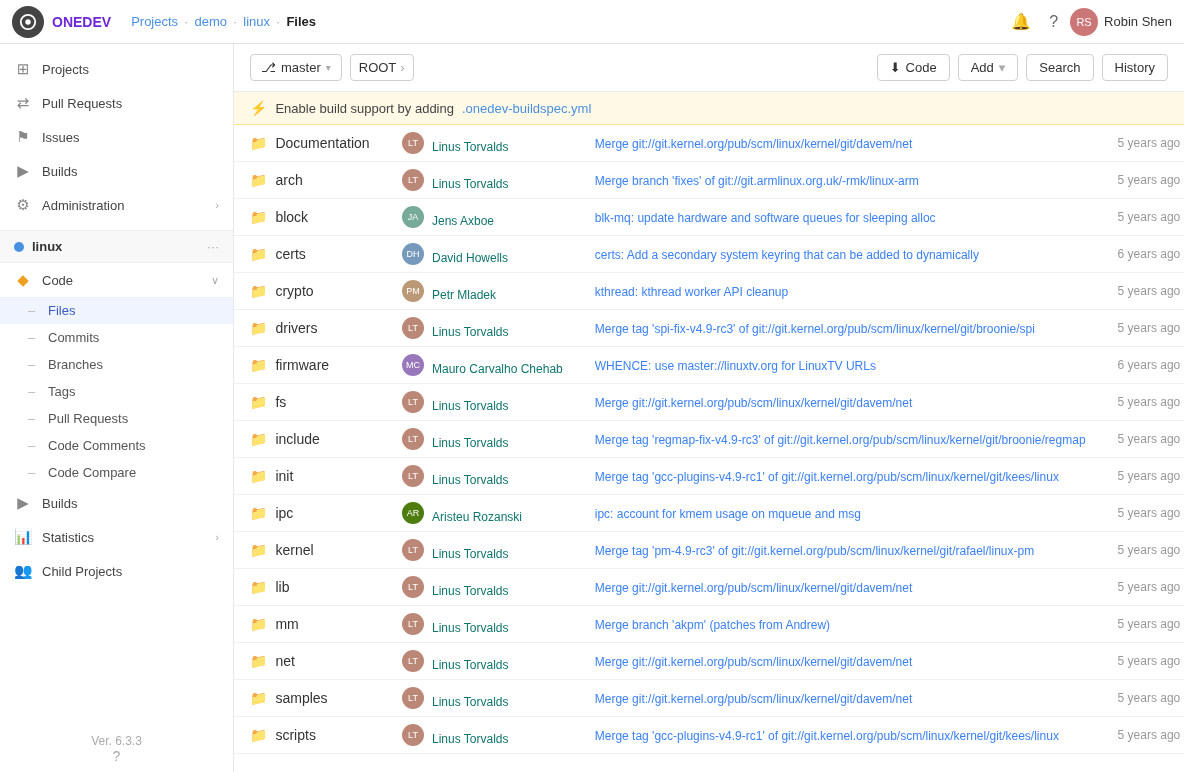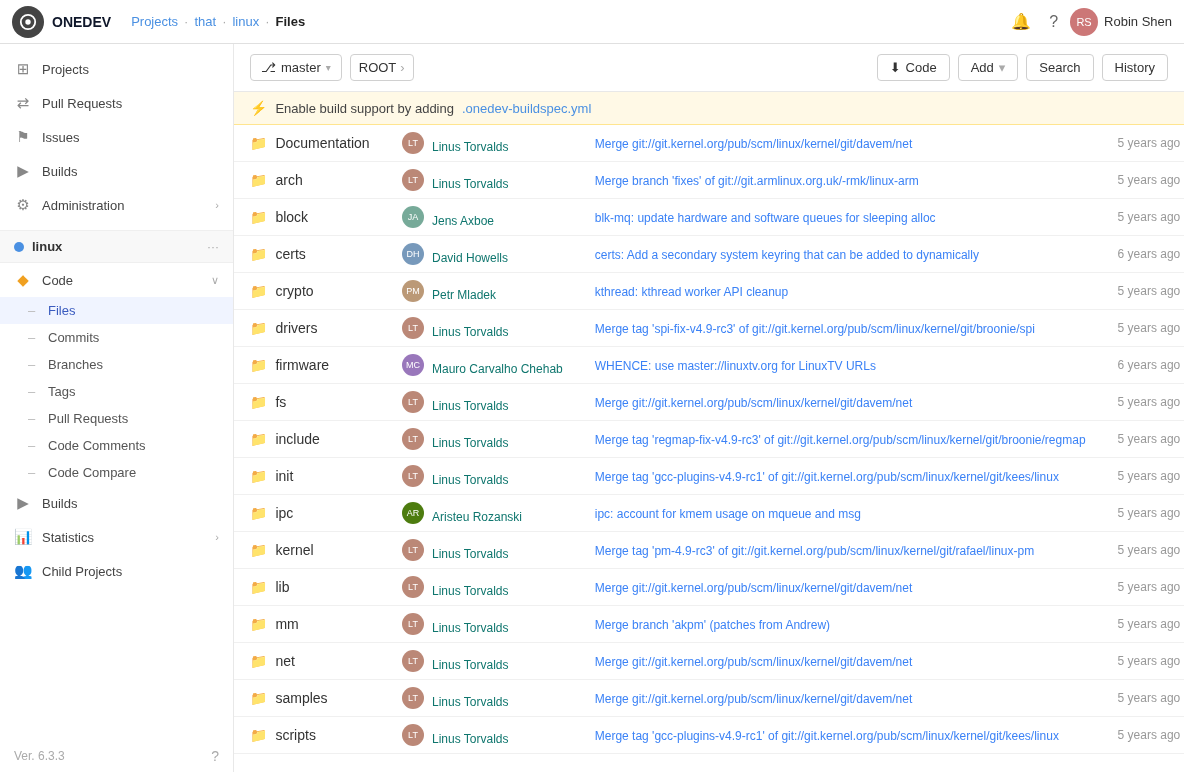--- a/index.html
+++ b/index.html
@@ -1,21 +1,21 @@
 <!DOCTYPE html>
 <html><head>
   <meta charset="utf-8">
   <style>
     * { box-sizing: border-box; margin: 0; padding: 0; }
     body { font-family: -apple-system, BlinkMacSystemFont, 'Segoe UI', sans-serif; font-size: 13px; background: #f5f5f5; display: flex; flex-direction: column; height: 772px; overflow: hidden; }
 
     
     .topbar { display: flex; align-items: center; background: #fff; border-bottom: 1px solid #e0e0e0; height: 44px; padding: 0 12px; gap: 8px; }
     .topbar-logo { width: 32px; height: 32px; background: #444; border-radius: 50%; display: flex; align-items: center; justify-content: center; color: #fff; font-size: 10px; flex-shrink: 0; }
-    .topbar-brand { font-weight: 700; font-size: 14px; color: #0f172a; margin-right: 12px; }
+    .topbar-brand { font-weight: 700; font-size: 14px; color: #6d28d9; margin-right: 12px; }
     .topbar-breadcrumb { display: flex; align-items: center; gap: 6px; flex: 1; }
     .topbar-breadcrumb span { color: #555; font-size: 13px; }
     .topbar-breadcrumb .sep { color: #aaa; }
     .topbar-breadcrumb .active { color: #222; font-weight: 600; }
     .topbar-actions { display: flex; align-items: center; gap: 6px; }
     .topbar-icon-btn { background: none; border: none; cursor: pointer; color: #666; font-size: 16px; padding: 4px 6px; border-radius: 4px; }
     .topbar-user { display: flex; align-items: center; gap: 6px; cursor: pointer; }
     .topbar-avatar { width: 28px; height: 28px; border-radius: 50%; background: #c77; display: flex; align-items: center; justify-content: center; color: #fff; font-size: 11px; }
     .topbar-username { font-size: 13px; color: #333; }
 
@@ -31,21 +31,21 @@
     .sidebar-section-header .nav-icon { font-size: 15px; color: #888; width: 18px; text-align: center; }
     .sidebar-chevron { font-size: 11px; color: #aaa; }
     .sidebar-section-header .left { display: flex; align-items: center; gap: 10px; }
     .sidebar-project { display: flex; align-items: center; justify-content: space-between; padding: 8px 14px; background: #f8f8f8; border-bottom: 1px solid #efefef; }
     .sidebar-project-name { display: flex; align-items: center; gap: 8px; font-weight: 600; color: #333; font-size: 13px; }
     .sidebar-project-dot { width: 10px; height: 10px; border-radius: 50%; background: #4a90e2; flex-shrink: 0; }
     .sidebar-project-actions { display: flex; gap: 4px; color: #aaa; font-size: 12px; }
     .sidebar-sub-item { display: flex; align-items: center; gap: 10px; padding: 6px 14px 6px 28px; cursor: pointer; color: #555; font-size: 13px; }
     .sidebar-sub-item.active { color: #3a5bbf; background: #f0f4ff; }
     .sidebar-sub-item .dash { color: #bbb; font-size: 13px; width: 10px; flex-shrink: 0; }
-    .sidebar-footer { padding: 8px 14px; font-size: 12px; color: #aaa; display: flex; align-items: center; justify-content: space-between; margin-top: auto; }
+    .sidebar-footer { padding: 8px 14px; font-size: 12px; color: #aaa; display: flex; align-items: center; justify-content: space-between; margin-top: auto; flex-direction: column; }
     .sidebar-footer-help { cursor: pointer; color: #aaa; font-size: 14px; }
 
     
     .content { flex: 1; overflow-y: auto; background: #fff; }
 
     
     .toolbar { display: flex; align-items: center; gap: 8px; padding: 10px 16px; border-bottom: 1px solid #e8e8e8; background: #fff; }
     .branch-btn { display: flex; align-items: center; gap: 5px; background: #fff; border: 1px solid #d0d0d0; border-radius: 4px; padding: 5px 10px; cursor: pointer; font-size: 13px; color: #333; }
     .branch-chevron { color: #aaa; font-size: 10px; }
     .root-btn { display: flex; align-items: center; gap: 4px; padding: 5px 8px; border: 1px solid #d0d0d0; border-radius: 4px; cursor: pointer; font-size: 13px; color: #333; background: #fff; }
@@ -77,21 +77,21 @@
   <div class="topbar-logo">
     <svg width="18" height="18" viewBox="0 0 20 20" fill="white">
       <circle cx="10" cy="10" r="8" stroke="white" stroke-width="2" fill="none"></circle>
       <circle cx="10" cy="10" r="3" fill="white"></circle>
     </svg>
   </div>
   <span class="topbar-brand">ONEDEV</span>
   <div class="topbar-breadcrumb">
     <span style="color:#4a90e2;cursor:pointer">Projects</span>
     <span class="sep">·</span>
-    <span style="color:#4a90e2;cursor:pointer">that</span>
+    <span style="color:#4a90e2;cursor:pointer">demo</span>
     <span class="sep">·</span>
     <span style="color:#4a90e2;cursor:pointer">linux</span>
     <span class="sep">·</span>
     <span class="active">Files</span>
   </div>
   <div class="topbar-actions">
     <button class="topbar-icon-btn" title="notifications">🔔</button>
     <button class="topbar-icon-btn" title="help">?</button>
     <div class="topbar-user">
       <div class="topbar-avatar">RS</div>

